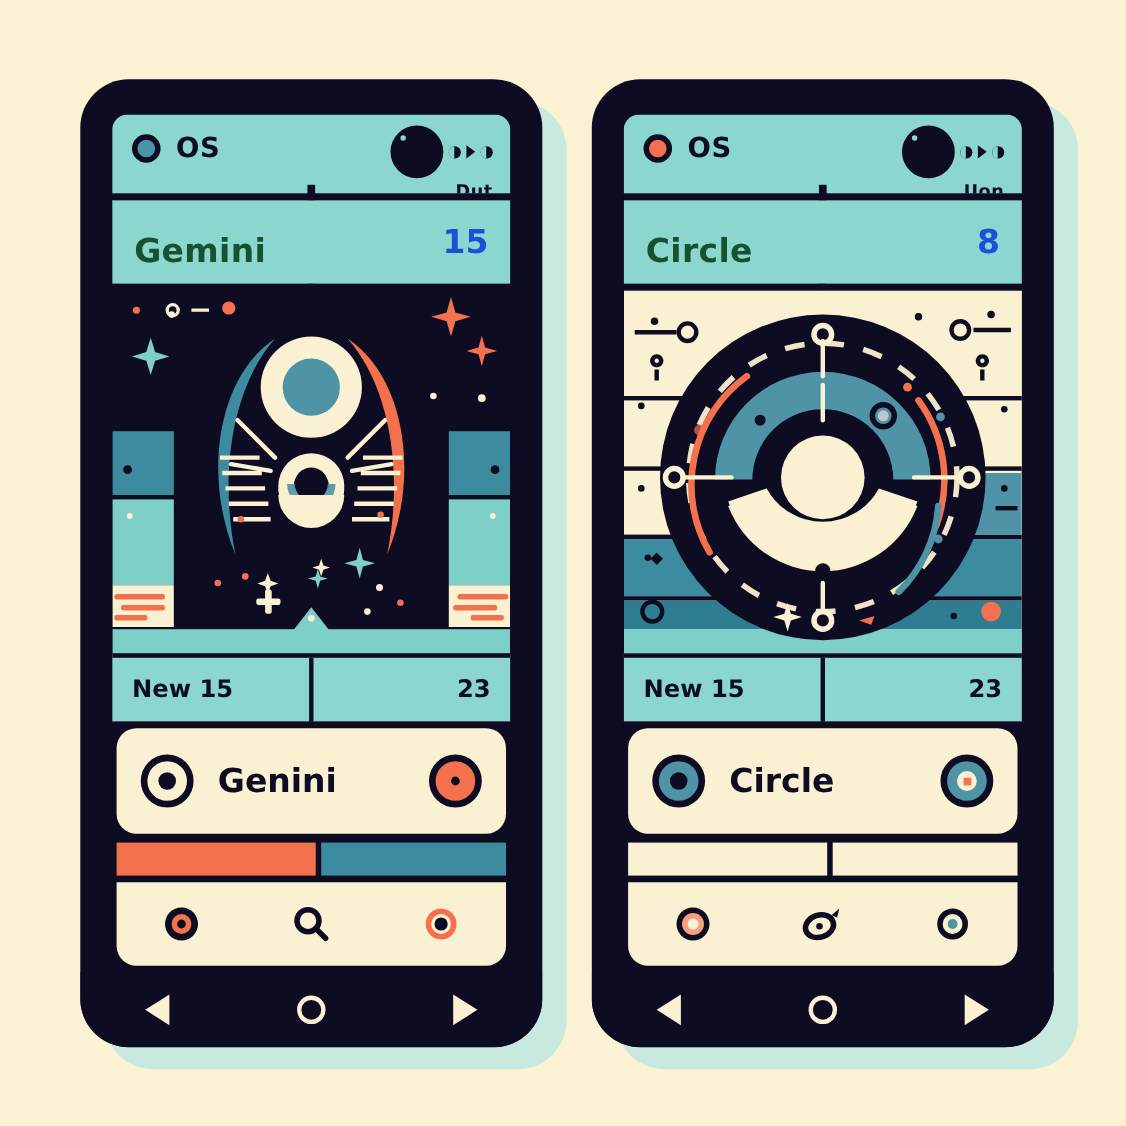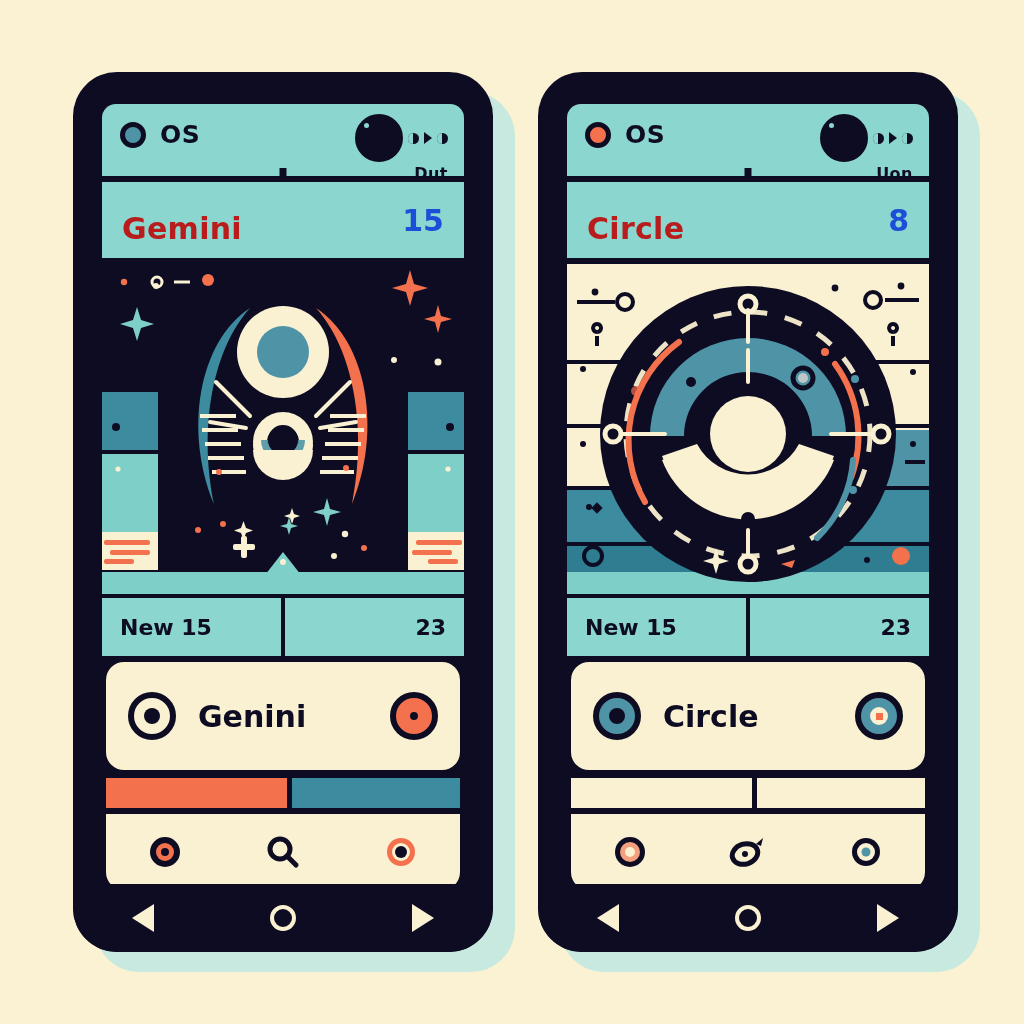--- a/index.html
+++ b/index.html
@@ -87,21 +87,21 @@
     width:7px;height:14px;background:#0E0C22;top:-8px;
   }
   .divider.low .tick{top:0px;}
 
   
   .titlebar{
     height:76px;background:#8BD6CE;
     display:flex;align-items:center;justify-content:space-between;
     padding:0 20px;box-sizing:border-box;
   }
-  .title-name{font-size:30px;font-weight:bold;color:#b91c1c;letter-spacing:.3px;margin-top:17px;}
+  .title-name{font-size:30px;font-weight:bold;color:#14532d;letter-spacing:.3px;margin-top:17px;}
   .title-num{font-size:30px;font-weight:bold;color:#1d4ed8;}
 
   
   .hero{position:relative;height:330px;overflow:hidden;background:#0E0C22;}
   .hero svg{display:block;}
 
   
   .inforow{
     height:58px;background:#8BD6CE;
     display:flex;align-items:flex-end;
@@ -110,21 +110,21 @@
   .inforow .cell{
     flex:1;display:flex;align-items:center;height:100%;
     padding:0 18px;box-sizing:border-box;font-size:22px;font-weight:bold;color:#0E0C22;
   }
   .inforow .cell.right{justify-content:flex-end;border-left:4px solid #0E0C22;}
 
   
   .cardwrap{background:#0E0C22;padding:6px 0 0 0;}
   .card{
     background:#FAF0D2;border-radius:18px;
-    height:108px;margin:0 4px;
+    height:96px;margin:0 4px;
     display:flex;align-items:center;padding:0 22px;box-sizing:border-box;
     gap:22px;
   }
   .ring{
     width:48px;height:48px;border-radius:50%;
     border:6px solid #0E0C22;box-sizing:border-box;
     display:flex;align-items:center;justify-content:center;flex:none;
   }
   .ring .core{width:16px;height:16px;border-radius:50%;background:#0E0C22;}
   .ring.teal-fill{background:#4E93A6;}

